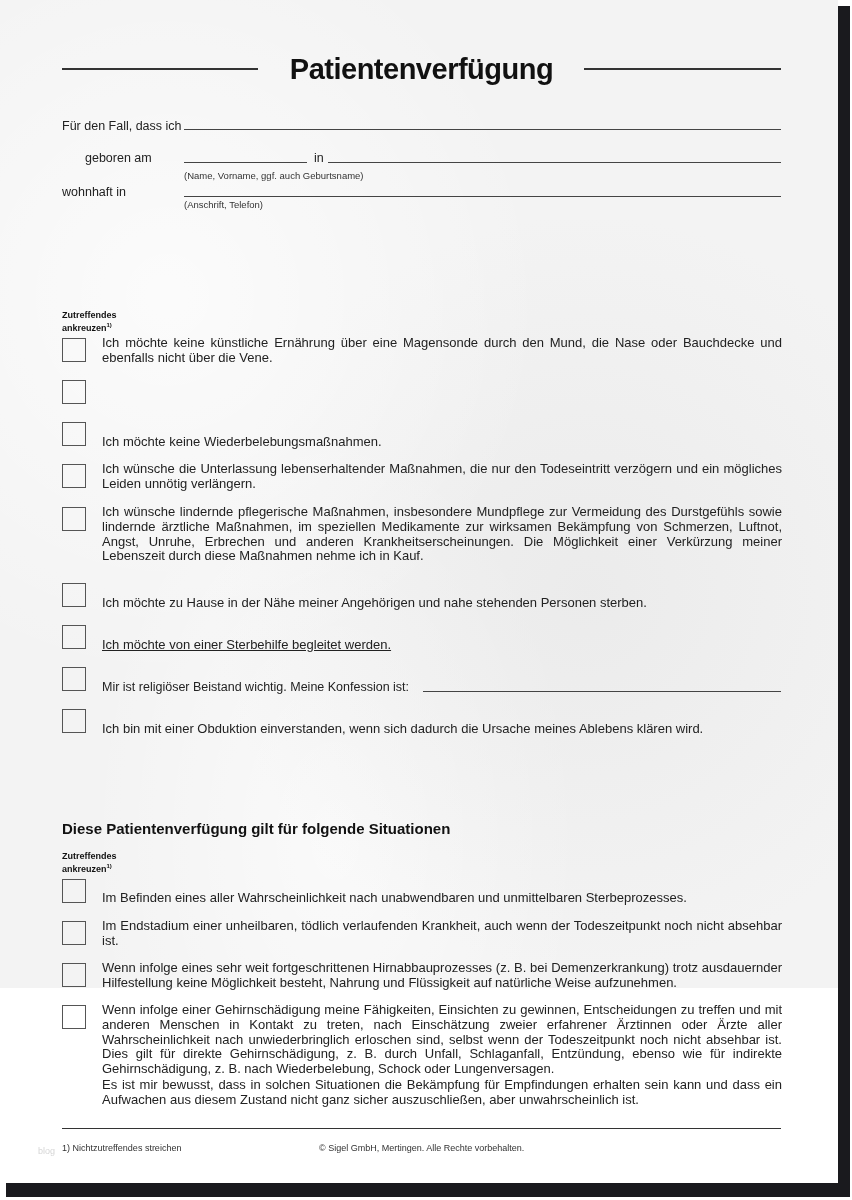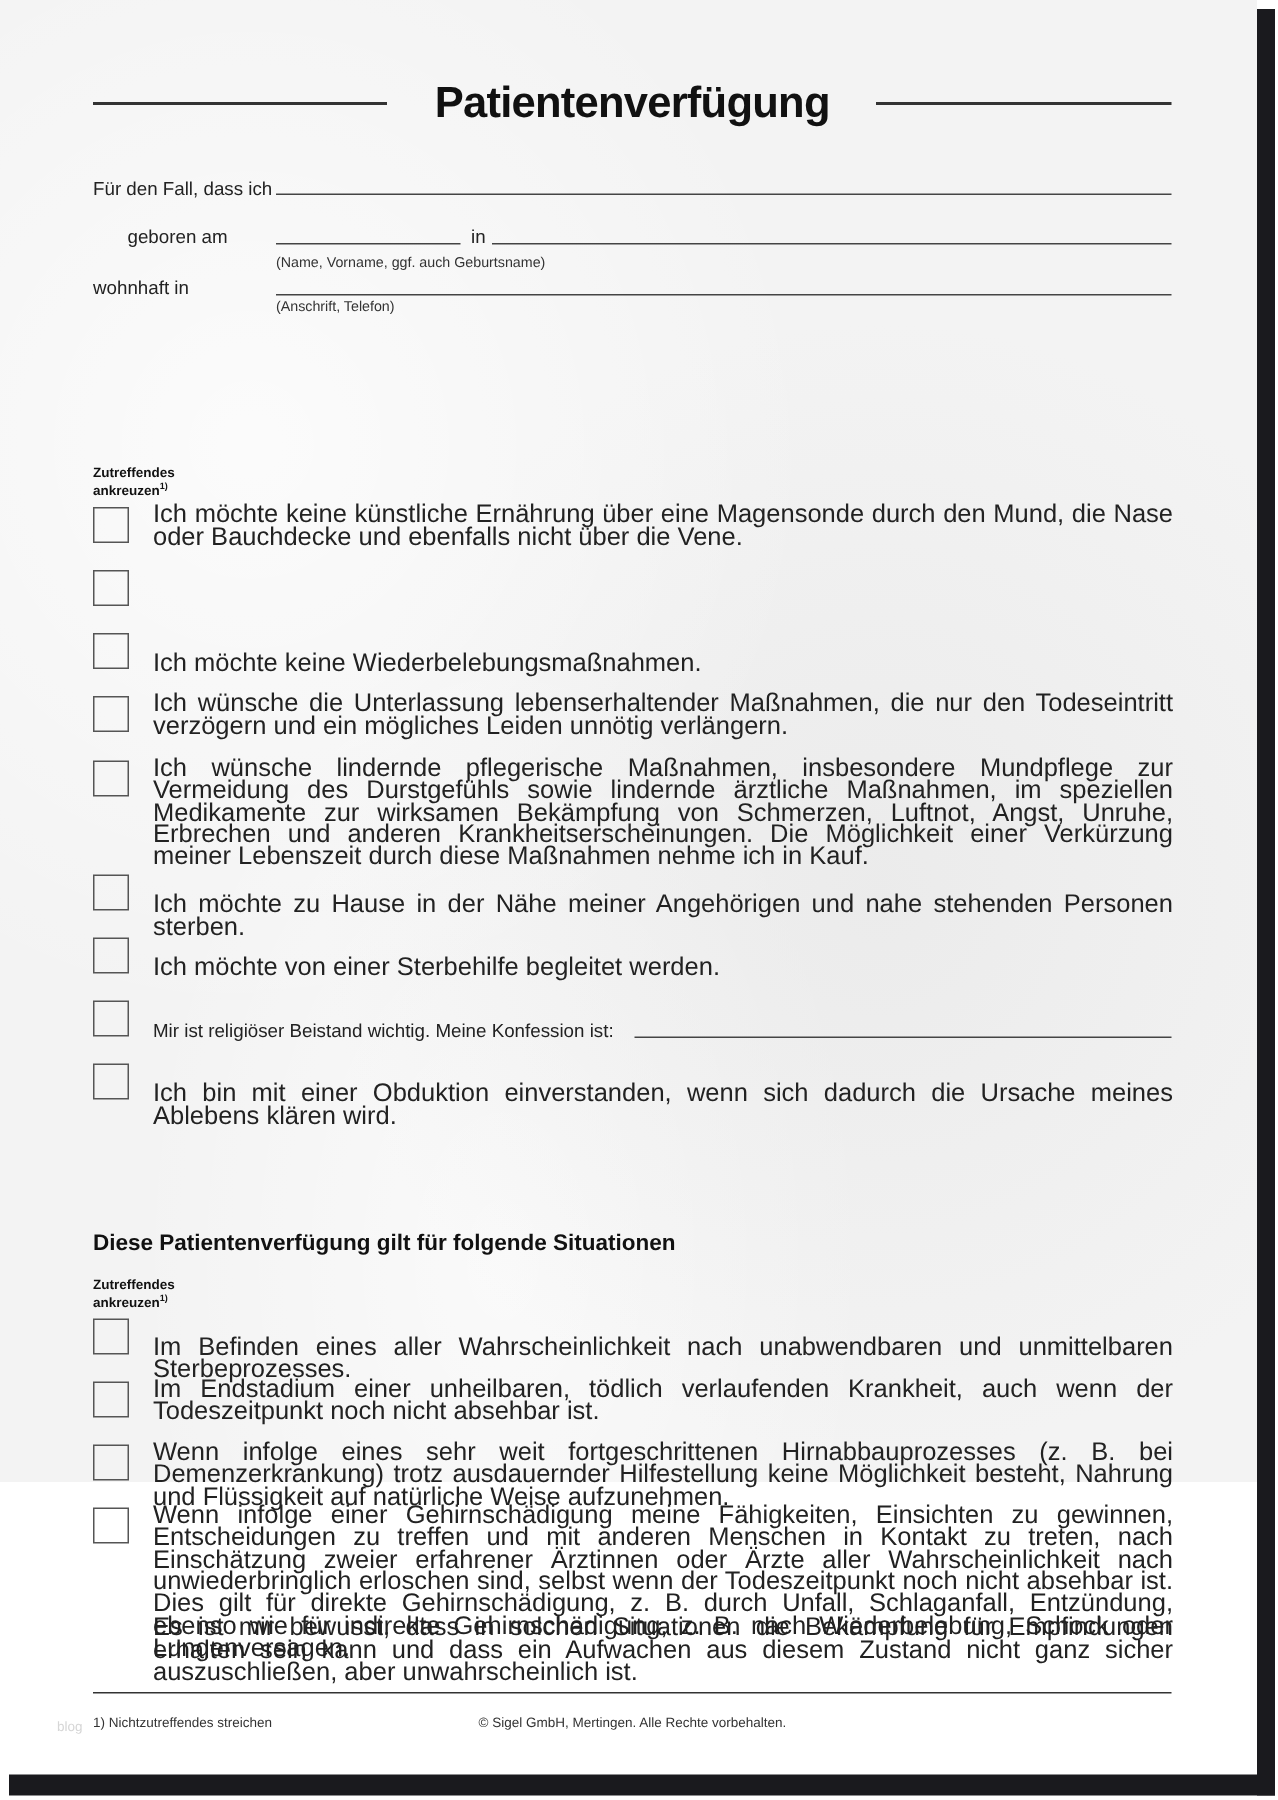--- a/index.html
+++ b/index.html
@@ -19,21 +19,21 @@
   .title-rule { position:absolute; top:16px; height:2px; background:#333; }
   .title { position:absolute; left:208px; top:0; width:303px; text-align:center;
            font-size:29px; font-weight:bold; letter-spacing:-0.5px; color:#111; line-height:34px; }
   .lbl { font-size:12.5px; color:#222; }
   .line { position:absolute; height:1px; background:#444; }
   .hint { font-size:9.5px; color:#333; }
   .para { position:absolute; left:62px; width:720px; font-size:12.5px; line-height:15.5px; color:#222; text-align:justify; }
   .small-bold { position:absolute; font-size:9px; font-weight:bold; line-height:10px; color:#111; }
   .small-bold sup { font-size:6px; }
   .cb { position:absolute; left:62px; width:24px; height:24px; border:1px solid #555; background:transparent; box-sizing:border-box; cursor:pointer; }
-  .item-text { position:absolute; left:102px; width:680px; font-size:17px; line-height:14.8px; color:#222; text-align:justify; }
+  .item-text { position:absolute; left:102px; width:680px; font-size:13px; line-height:14.8px; color:#222; text-align:justify; }
   .bold-line { position:absolute; left:62px; font-size:12.5px; font-weight:bold; color:#111; }
   .h2 { position:absolute; left:62px; font-size:15px; font-weight:bold; color:#111; }
   .footer-rule { position:absolute; left:62px; top:1128px; width:719px; height:1px; background:#333; }
   .footer-text { position:absolute; top:1143px; font-size:9px; color:#333; }
   .watermark { position:absolute; left:38px; top:1146px; font-size:9px; color:#d6d6d6; }
 </style>
 </head>
 <body>
 
 <div class="shadow-right"></div>
@@ -77,21 +77,21 @@
   <div class="cb" style="top:464px;"></div>
   <div class="item-text" style="top:462px;">Ich wünsche die Unterlassung lebenserhaltender Maßnahmen, die nur den Todeseintritt verzögern und ein mögliches Leiden unnötig verlängern.</div>
 
   <div class="cb" style="top:507px;"></div>
   <div class="item-text" style="top:505px;">Ich wünsche lindernde pflegerische Maßnahmen, insbesondere Mundpflege zur Vermeidung des Durstgefühls sowie lindernde ärztliche Maßnahmen, im speziellen Medikamente zur wirksamen Bekämpfung von Schmerzen, Luftnot, Angst, Unruhe, Erbrechen und anderen Krankheitserscheinungen. Die Möglichkeit einer Verkürzung meiner Lebenszeit durch diese Maßnahmen nehme ich in Kauf.</div>
 
   <div class="cb" style="top:583px;"></div>
   <div class="item-text" style="top:596px;">Ich möchte zu Hause in der Nähe meiner Angehörigen und nahe stehenden Personen sterben.</div>
 
   <div class="cb" style="top:625px;"></div>
-  <div class="item-text" style="top:638px;">Ich möchte von einer Sterbehilfe begleitet werden.</div>
+  <div class="item-text" style="top:638px;text-decoration:underline;">Ich möchte von einer Sterbehilfe begleitet werden.</div>
 
   <div class="cb" style="top:667px;"></div>
   <div class="abs" style="left:102px;top:680px;font-size:12.5px;line-height:14.8px;color:#222;">Mir ist religiöser Beistand wichtig. Meine Konfession ist:</div>
   <div class="line" style="left:423px;top:691px;width:358px;"></div>
 
   <div class="cb" style="top:709px;"></div>
   <div class="item-text" style="top:722px;">Ich bin mit einer Obduktion einverstanden, wenn sich dadurch die Ursache meines Ablebens klären wird.</div>
 
 
   <div class="h2" style="top:820px;">Diese Patientenverfügung gilt für folgende Situationen</div>

